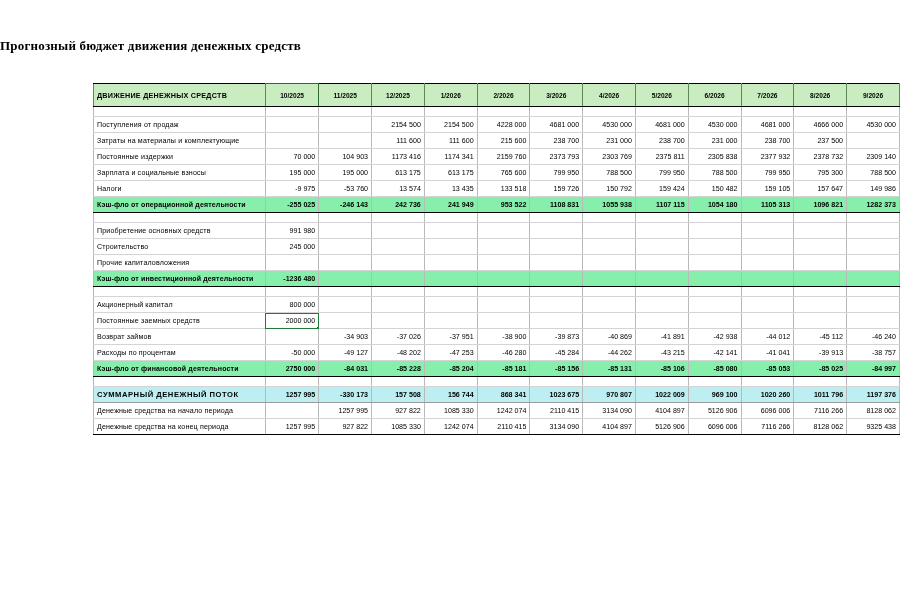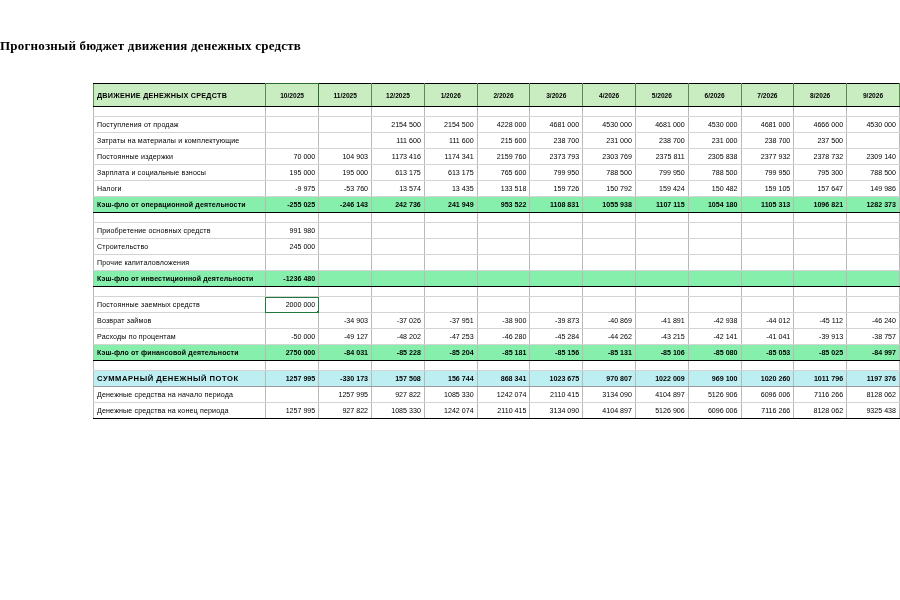--- a/index.html
+++ b/index.html
@@ -350,20 +350,35 @@
             <td class="num"></td>
             <td class="num"></td>
             <td class="num"></td>
             <td class="num"></td>
             <td class="num"></td>
             <td class="num"></td>
             <td class="num"></td>
             <td class="num"></td>
           </tr>
           <tr>
+            <td class="lab">Акционерный капитал</td>
+            <td class="num">800 000</td>
+            <td class="num"></td>
+            <td class="num"></td>
+            <td class="num"></td>
+            <td class="num"></td>
+            <td class="num"></td>
+            <td class="num"></td>
+            <td class="num"></td>
+            <td class="num"></td>
+            <td class="num"></td>
+            <td class="num"></td>
+            <td class="num"></td>
+          </tr>
+          <tr>
             <td class="lab">Постоянные заемных средств</td>
             <td class="num active-cell">2000 000<span class="fill-handle"></span></td>
             <td class="num"></td>
             <td class="num"></td>
             <td class="num"></td>
             <td class="num"></td>
             <td class="num"></td>
             <td class="num"></td>
             <td class="num"></td>
             <td class="num"></td>

